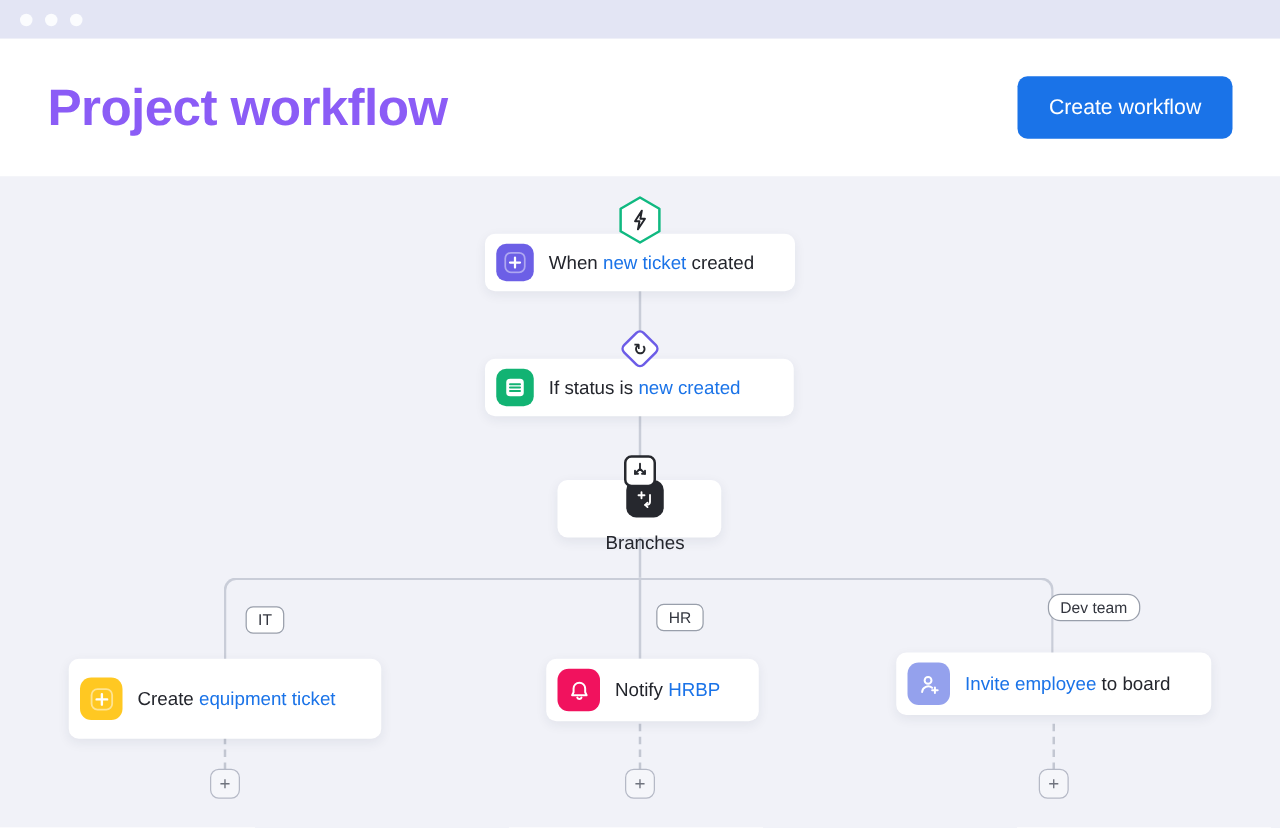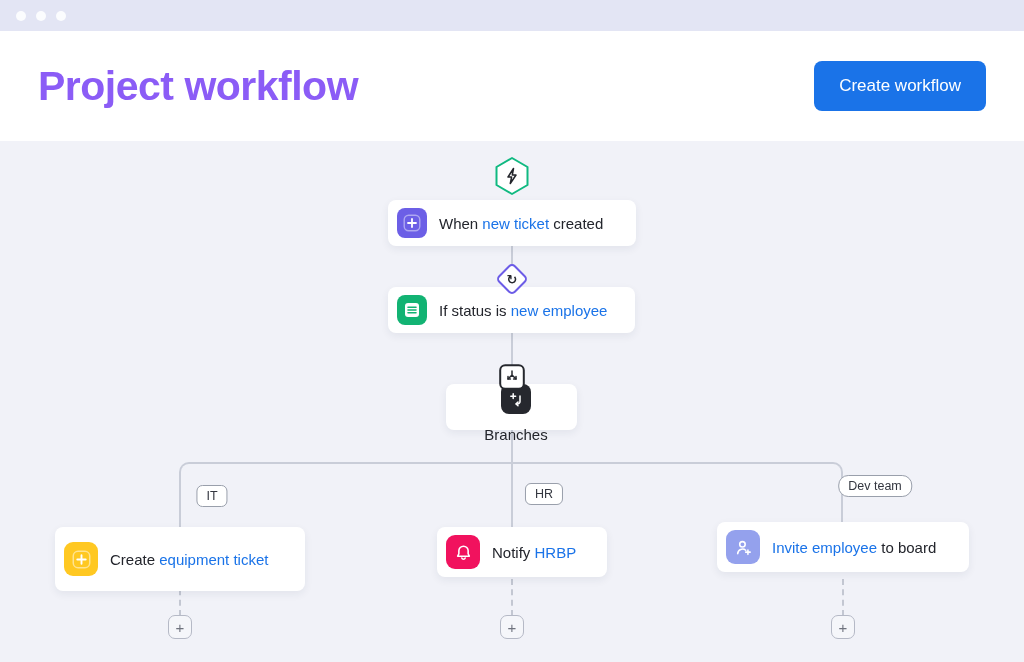--- a/index.html
+++ b/index.html
@@ -68,42 +68,42 @@
   <div class="dashline" style="left:511px;"></div>
   <div class="dashline" style="left:842px;"></div>
 
   <div class="shape" style="left:494px; top:156px;">
     <svg width="36" height="40" viewBox="0 0 36 40">
       <path d="M18 2 L33.5 11 V29 L18 38 L2.5 29 V11 Z" fill="#ffffff" stroke="#10b981" stroke-width="2" stroke-linejoin="round"></path>
       <path d="M19.5 12.5 L14 21 h3.6 l-1.3 6.5 L22 19 h-3.7 l1.2 -6.5 z" fill="none" stroke="#23252b" stroke-width="1.5" stroke-linejoin="round"></path>
     </svg>
   </div>
 
-  <div class="node" style="left:388px; top:200px; width:248px; height:46px;">
+  <div class="node" style="left:388px; top:187px; width:248px; height:46px;">
     <div class="sq-icon ic30" style="background:#6c5fe6;">
       <svg width="18" height="18" viewBox="0 0 18 18">
         <rect x="1.2" y="1.2" width="15.6" height="15.6" rx="4.5" fill="none" stroke="rgba(255,255,255,0.45)" stroke-width="1.4"></rect>
         <path d="M9 5 v8 M5 9 h8" stroke="#ffffff" stroke-width="1.8" stroke-linecap="round"></path>
       </svg>
     </div>
     <div class="node-text"><span>When </span><span class="link">new ticket</span><span> created</span></div>
   </div>
 
   <div class="shape diamond" style="left:500px; top:267px;">
     <span class="glyph">↻</span>
   </div>
 
   <div class="node" style="left:388px; top:287px; width:247px; height:46px;">
     <div class="sq-icon ic30" style="background:#12b373;">
       <svg width="16" height="16" viewBox="0 0 16 16">
         <rect x="1" y="1" width="14" height="14" rx="3" fill="#ffffff"></rect>
         <path d="M4 5.3 h8 M4 8 h8 M4 10.7 h8" stroke="#12b373" stroke-width="1.6" stroke-linecap="round"></path>
       </svg>
     </div>
-    <div class="node-text"><span>If status is </span><span class="link">new employee</span><span></span></div>
+    <div class="node-text"><span>If status is </span><span class="link">new created</span><span></span></div>
   </div>
 
   <div class="shape" style="left:499px; top:364px;">
     <svg width="26" height="26" viewBox="0 0 26 26">
       <rect x="1.2" y="1.2" width="23.6" height="23.6" rx="5" fill="#ffffff" stroke="#26282e" stroke-width="2"></rect>
       <path d="M13 7 v4 M13 11 l-4 4 M13 11 l4 4" stroke="#26282e" stroke-width="1.5" fill="none" stroke-linecap="round"></path>
       <path d="M9 12.6 v2.4 h2.4 M17 12.6 v2.4 h-2.4" stroke="#26282e" stroke-width="1.5" fill="none" stroke-linecap="round" stroke-linejoin="round"></path>
     </svg>
   </div>
 

